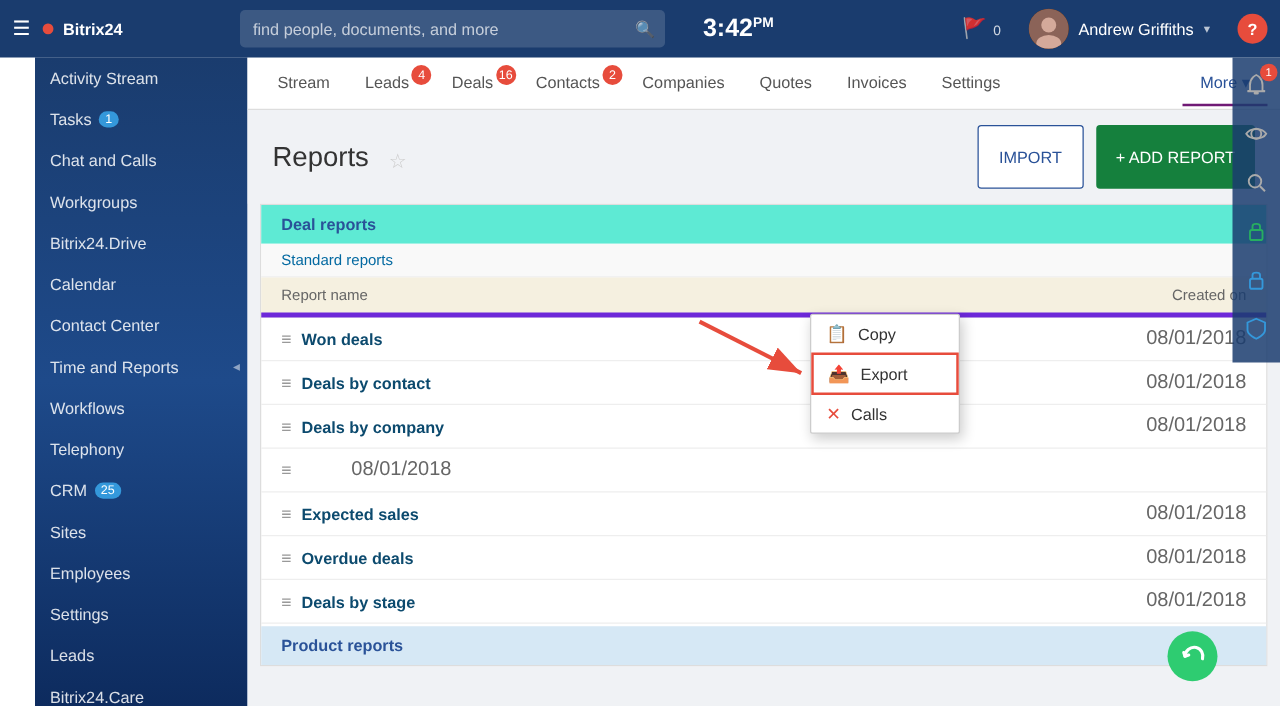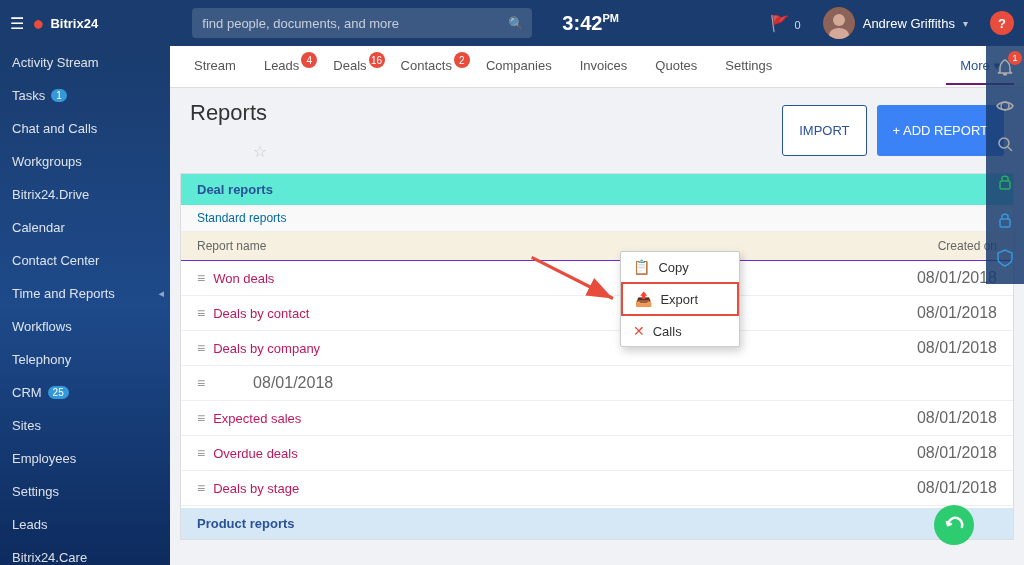--- a/index.html
+++ b/index.html
@@ -52,20 +52,21 @@
     
     .main-layout { display: flex; height: calc(565px - 46px); }
 
     
     .sidebar {
       width: 170px;
       background: linear-gradient(to bottom, #1a3c6e 0%, #2a5298 40%, #1e4a8a 100%);
       overflow: hidden;
       flex-shrink: 0;
       position: relative;
+      margin-left: 28px;
     }
     .sidebar-bg {
       position: absolute; bottom: 0; left: 0; right: 0; top: 0;
       background: linear-gradient(180deg, #1a3c6e 0%, #1e4a8a 50%, #0d2b5e 100%);
     }
     .sidebar-content { position: relative; z-index: 2; }
     .sidebar-item {
       display: flex;
       align-items: center;
       padding: 9px 12px;
@@ -143,34 +144,34 @@
     .nav-tab.more-tab { border-bottom: 2px solid #701a75; }
 
     
     .page-header {
       display: flex;
       align-items: center;
       justify-content: space-between;
       padding: 12px 20px;
       background: #f0f2f5;
     }
-    .page-title { font-size: 22px; color: #333; display: flex; align-items: flex-end; gap: 16px; flex-direction: column; }
+    .page-title { font-size: 22px; color: #333; display: flex; align-items: flex-end; gap: 16px; }
     .star-icon { color: #ccc; cursor: pointer; font-size: 16px; }
     .header-actions { display: flex; gap: 10px; }
     .btn-import {
       background: #fff;
       color: #2a5298;
       border: 1px solid #2a5298;
       padding: 7px 16px;
       border-radius: 3px;
       cursor: pointer;
       font-size: 13px;
     }
     .btn-add {
-      background: #3b82f6;
+      background: #15803d;
       color: #fff;
       border: none;
       padding: 18px 16px;
       border-radius: 3px;
       cursor: pointer;
       font-size: 13px;
       display: flex;
       align-items: center;
       gap: 4px;
     }
@@ -190,32 +191,32 @@
       color: #0369a1;
       background: #f9f9f9;
       border-bottom: 1px solid #eee;
     }
     .table-header {
       display: flex;
       background: #f5f0e0;
       padding: 7px 16px;
       font-size: 12px;
       color: #666;
-      border-bottom: 1px solid #6d28d9;
+      border-bottom: 4px solid #6d28d9;
     }
     .table-header .col-name { flex: 1; }
     .table-header .col-date { width: 120px; text-align: right; }
     .table-row {
       display: flex;
       align-items: center;
       padding: 8px 16px;
       border-bottom: 1px solid #eee;
       position: relative;
     }
-    .table-row .col-name { flex: 1; color: #be185d; }
+    .table-row .col-name { flex: 1; color: #0c4a6e; font-weight: bold; }
     .table-row .col-date { width: 120px; text-align: right; color: #666; font-size: 16px; }
     .table-row .row-menu { color: #999; cursor: pointer; margin-right: 8px; font-size: 14px; }
 
     
     .context-menu {
       position: absolute;
       left: 450px;
       top: 205px;
       background: #fff;
       border: 1px solid #ccc;
@@ -393,24 +394,24 @@
         <span class="tab-badge">16</span>
       </div>
       <div class="nav-tab" style="padding-right:20px;">
         <span>Contacts</span>
         <span class="tab-badge">2</span>
       </div>
       <div class="nav-tab">
         <span>Companies</span>
       </div>
       <div class="nav-tab">
+        <span>Quotes</span>
+      </div>
+      <div class="nav-tab">
         <span>Invoices</span>
-      </div>
-      <div class="nav-tab">
-        <span>Quotes</span>
       </div>
       <div class="nav-tab">
         <span>Settings</span>
       </div>
       <div class="nav-tab more-tab">
         <span>More ▾</span>
       </div>
     </div>
 
     <div class="page-header">

